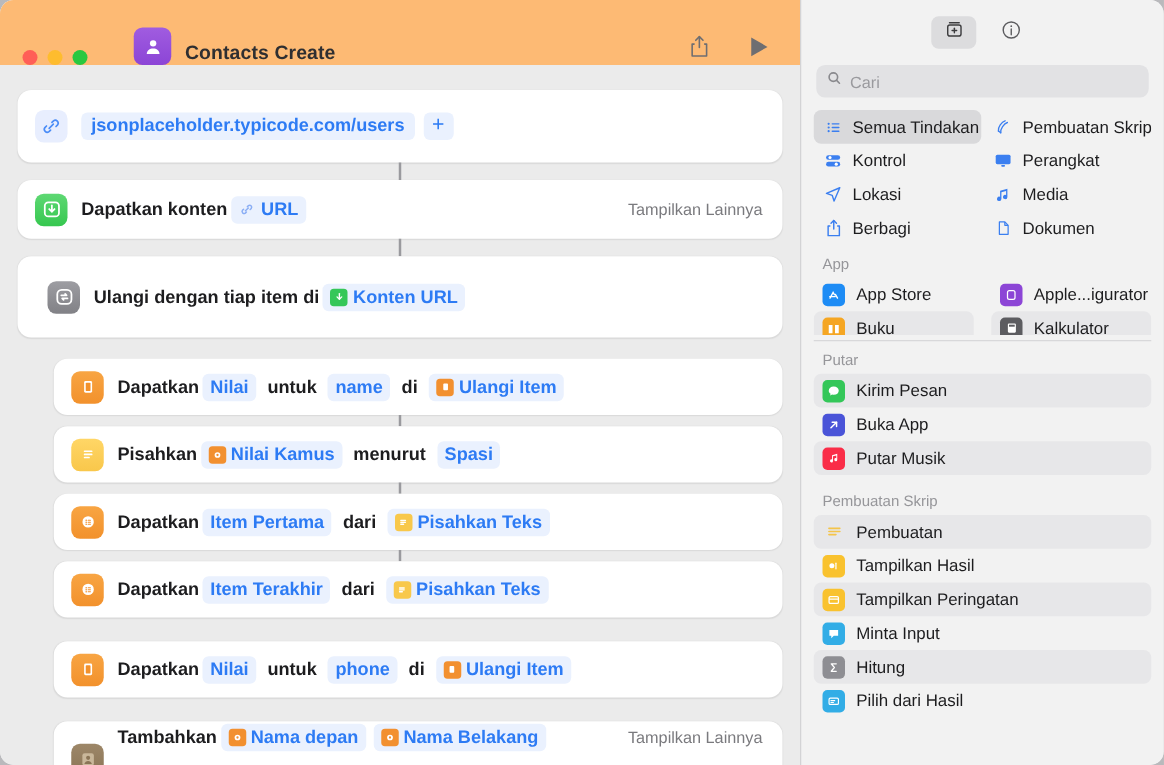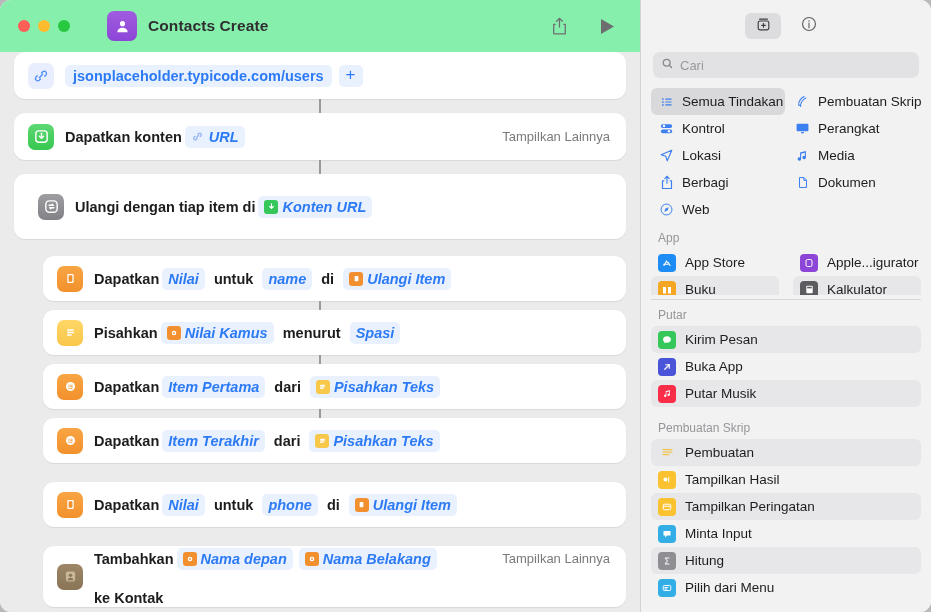--- a/index.html
+++ b/index.html
@@ -20,23 +20,23 @@
 
   
   .left {
     width: 640px; height: 612px;
     background: #ebebeb;
     position: relative;
     display: flex; flex-direction: column;
   }
   .titlebar {
     height: 52px; flex: 0 0 52px;
-    display: flex; align-items: center;
+    display: flex; align-items: flex-end;
     padding: 0 16px 0 18px;
-    background: #86efac;
+    background: #fdba74;
   }
   .traffic { display: flex; gap: 8px; align-items: center; }
   .dot { width: 12px; height: 12px; border-radius: 50%; }
   .dot.red { background: #ff5f57; }
   .dot.yellow { background: #febc2e; }
   .dot.green { background: #28c840; }
 
   .app-icon {
     width: 30px; height: 30px; border-radius: 7px;
     background: linear-gradient(180deg,#a05ce0,#8c45d6);
@@ -114,21 +114,20 @@
   .chip {
     display: inline-flex; align-items: center;
     font-size: 14.5px; font-weight: bold;
     color: #2d7bf4;
     background: #eaf1fe;
     border-radius: 5px;
     padding: 2px 6px;
     margin: 0 3px;
     white-space: nowrap;
     line-height: 18px;
-    font-style: italic;
   }
   .chip .mini {
     width: 14px; height: 14px; border-radius: 3px;
     margin-right: 4px;
     flex: 0 0 14px;
     display: flex; align-items: center; justify-content: center;
   }
   .mini.green  { background: #35c759; }
   .mini.orange { background: #f29030; }
   .mini.yellow { background: #f8c84b; }
@@ -254,21 +253,21 @@
       </div>
       <div class="tb-btn play">
         <svg width="15" height="17" viewBox="0 0 15 17">
             <polygon points="1,1 14,8.5 1,16" fill="#6e6e71"></polygon>
           </svg>
       </div>
     </div>
 
     <div class="wf">
 
-      <div class="card" style="height:47px;">
+      <div class="card" style="height:58px;margin-top:20px;">
         <div class="row-inner">
           <div class="tile url">
             <svg width="16" height="16" viewBox="0 0 24 24" fill="none" stroke="#4a8cf7" stroke-width="2" stroke-linecap="round">
               <path d="M9.5 14.5l5-5"></path>
               <path d="M12.8 7.4l1.9-1.9a3.5 3.5 0 014.9 4.9l-1.9 1.9"></path>
               <path d="M11.2 16.6l-1.9 1.9a3.5 3.5 0 01-4.9-4.9l1.9-1.9"></path>
             </svg>
           </div>
           <span class="urlchip">jsonplaceholder.typicode.com/users</span>
           <span class="plusbtn">+</span>
@@ -640,29 +639,20 @@
       <div class="cat">
         <span class="ci">
           <svg width="14" height="15" viewBox="0 0 24 24" fill="none" stroke="#3b7ff0" stroke-width="1.7" stroke-linejoin="round">
             <path d="M6 3.5h7.5L18 8.2V20.5H6z"></path>
               <path d="M13.5 3.5v4.7H18"></path>
           </svg>
         </span>
         <span>Dokumen</span>
       </div>
 
-      <div class="cat">
-        <span class="ci">
-          <svg width="15" height="15" viewBox="0 0 24 24" fill="none" stroke="#3b7ff0" stroke-width="1.6">
-              <circle cx="12" cy="12" r="8.7"></circle>
-              <path d="M15.6 8.4l-2 5.2-5.2 2 2-5.2z" fill="#3b7ff0" stroke="none"></path>
-            </svg>
-        </span>
-        <span>Web</span>
-      </div>
     </div>
 
     <div class="scroller">
 
       <div class="sechdr">App</div>
       <div style="display:grid; grid-template-columns:1fr 1fr; column-gap:14px; height:46px; overflow:hidden;">
         <div class="arow">
           <span class="aico" style="background:#1e8cf5;">
             <svg width="12" height="12" viewBox="0 0 24 24" fill="none" stroke="#fff" stroke-width="2.2" stroke-linecap="round">
                 <path d="M6 17l5-9 2 3.5"></path>
@@ -774,18 +764,18 @@
         <span>Hitung</span>
       </div>
       <div class="arow">
         <span class="aico" style="background:#32ade6;">
           <svg width="12" height="12" viewBox="0 0 24 24" fill="none" stroke="#fff" stroke-width="1.9">
               <rect x="4.5" y="7" width="15" height="10" rx="2"></rect>
               <path d="M7.5 11h6" stroke-linecap="round"></path>
               <path d="M7.5 14h4" stroke-linecap="round"></path>
             </svg>
         </span>
-        <span>Pilih dari Menu</span>
+        <span>Pilih dari Hasil</span>
       </div>
 
     </div>
   </div>
 </div>
 
 </body></html>

